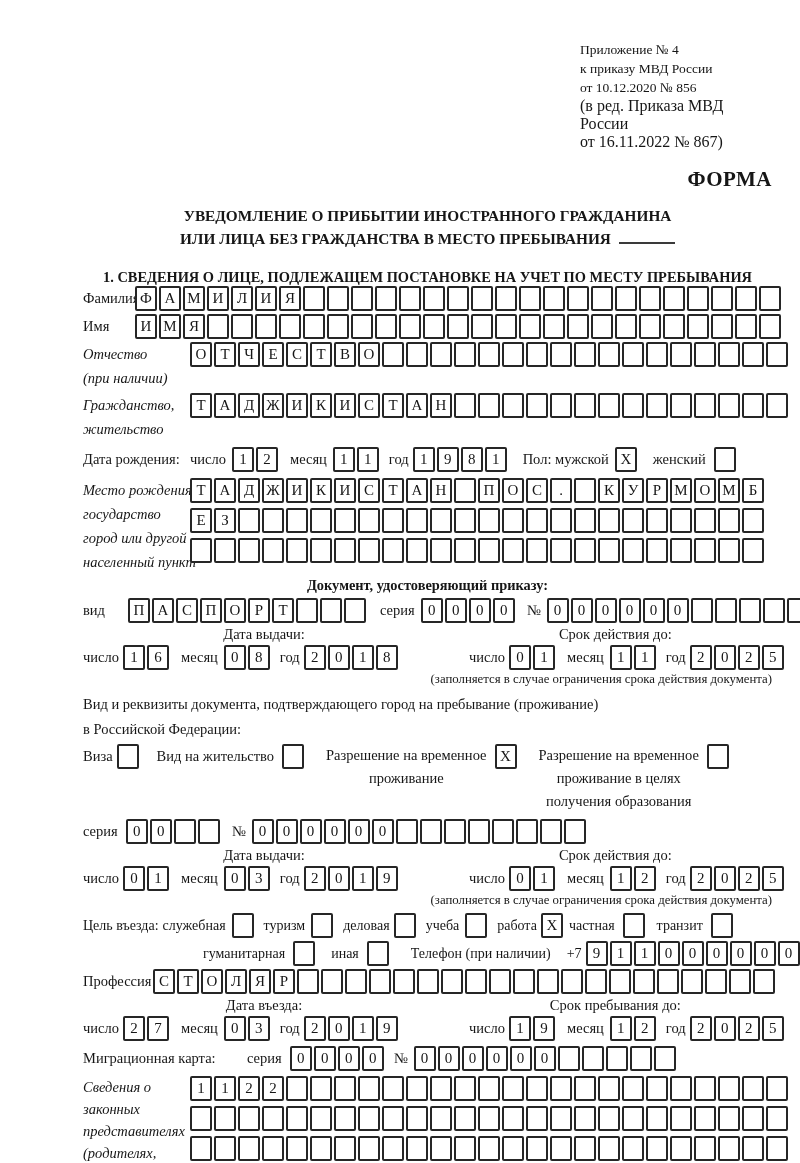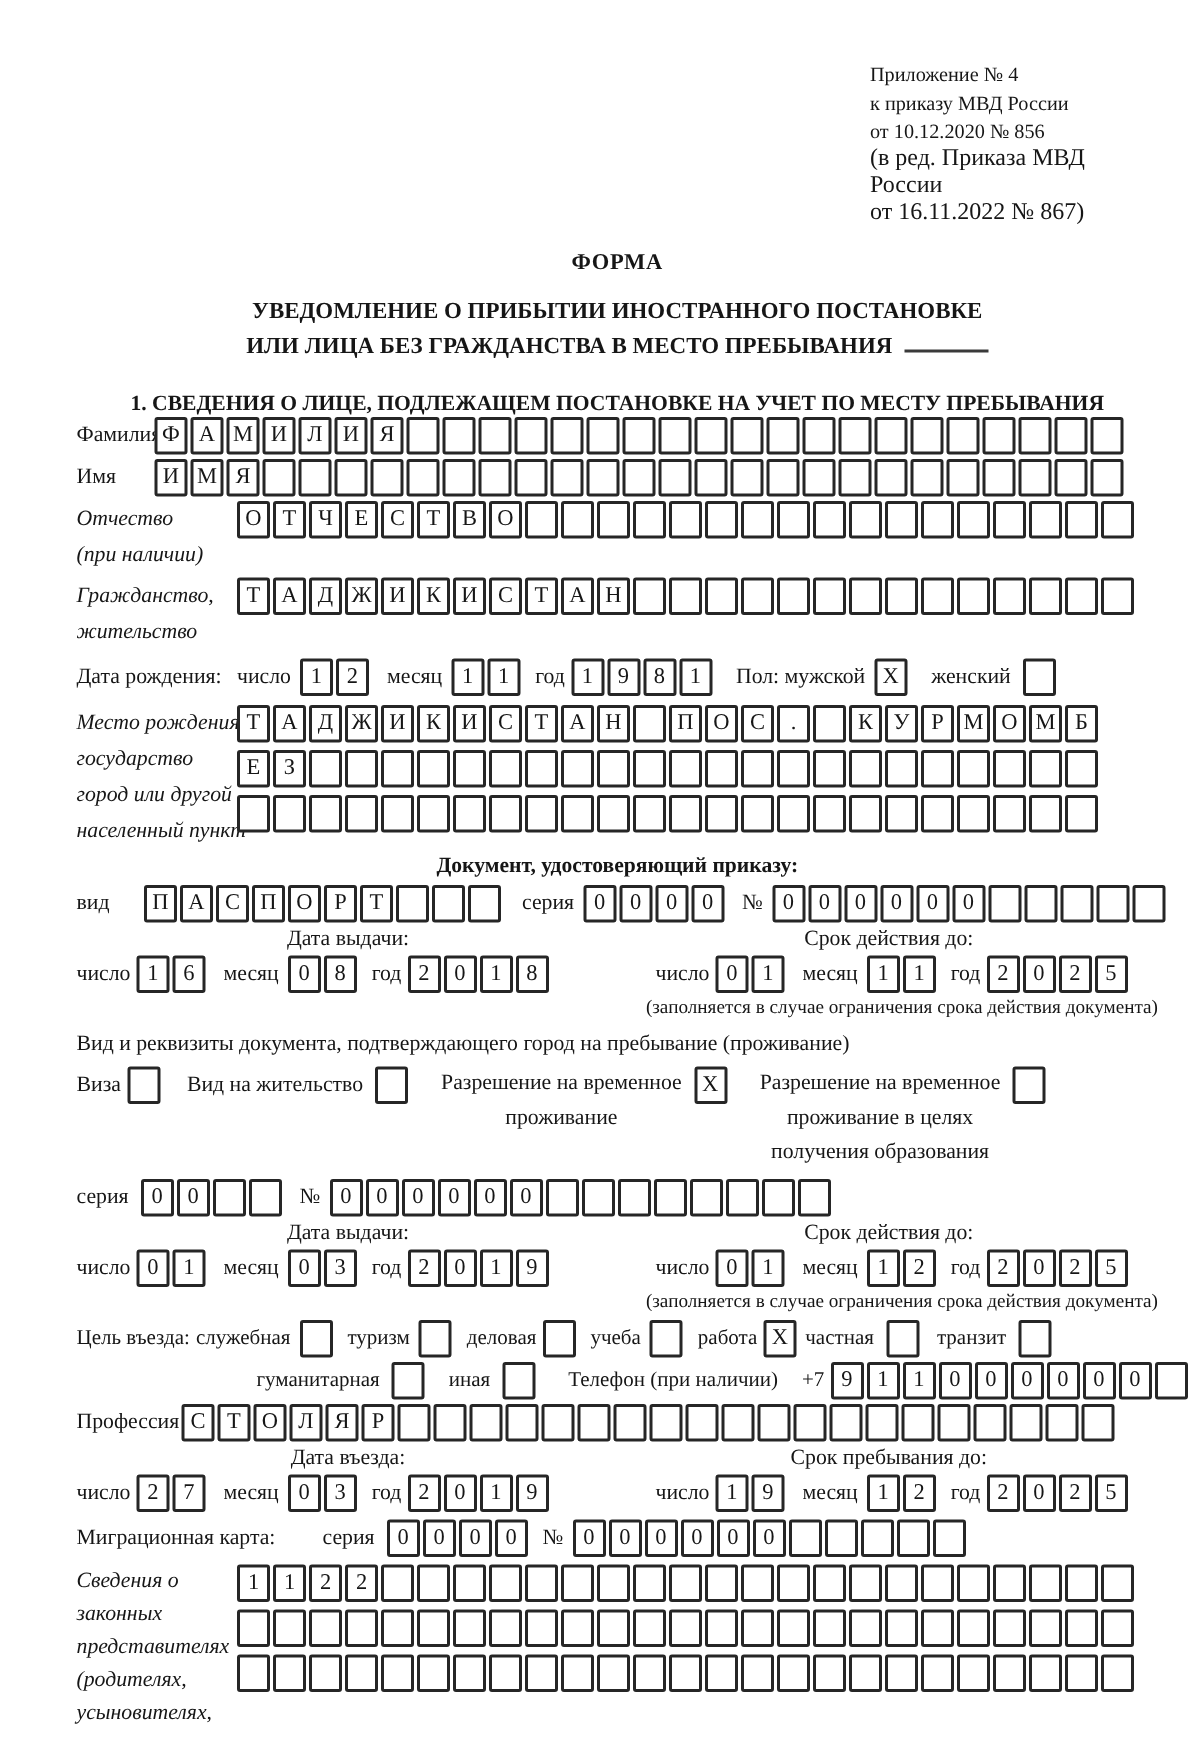--- a/index.html
+++ b/index.html
@@ -1,19 +1,19 @@
 <!DOCTYPE html>
 <html lang="ru"><head>
 <meta charset="utf-8">
 <style>
   html,body { margin:0; padding:0; background:#ffffff; }
   .page {
     position:relative; width:800px; height:1163px; box-sizing:border-box;
     background:#fff; color:#161616; overflow:hidden;
-    padding:40px 28px 16px 51px;
+    padding:40px 28px 16px 83px;
     font-family:"Liberation Serif", serif;
     font-size:14.5px;
   }
   
   .cells { display:inline-flex; flex:none; }
   .cell {
     box-sizing:border-box; flex:none; width:22px; height:25px; margin-right:2px;
     border:2px solid #262626; border-radius:2px;
     display:inline-flex; align-items:center; justify-content:center;
     font-size:15px; line-height:1; background:#fff;
@@ -21,21 +21,21 @@
   .row { display:flex; align-items:center; margin-bottom:3px; white-space:nowrap; }
   .row.top { align-items:flex-start; }
   .lbl { flex:none; }
   .lblcol { flex:none; line-height:24px;font-style:italic; }
   .cellrows { display:flex; flex-direction:column; }
   .cellrows .cells { margin-bottom:5px; }
 
   
   .appendix { margin-left:auto; width:192px; font-size:13.5px; line-height:19px; }
   .appendix .small { font-size:16px; line-height:18px; }
-  .forma { text-align:center; font-weight:bold; font-size:15px; letter-spacing:.5px; margin-top:16px; }
+  .forma { text-align:right; font-weight:bold; font-size:21px; letter-spacing:.5px; margin-top:16px; }
 
   .doc-title { text-align:center; font-weight:bold; font-size:15.3px; line-height:23px; margin-top:12px; }
   .blank { display:inline-block; width:56px; border-bottom:2px solid #3a3a3a; height:12px; margin-left:8px; }
   .section-title { text-align:center; font-weight:bold; font-size:14.4px; margin-top:19px; }
 
   .centered-bold { text-align:center; font-weight:bold; font-size:14.4px; margin:2px 0 4px 0; }
 
   
   .dates { display:flex; margin-top:2px; }
   .dcol-l { width:362px; flex:none; }
@@ -66,21 +66,21 @@
     <div>Приложение № 4</div>
     <div>к приказу МВД России</div>
     <div>от 10.12.2020 № 856</div>
     <div class="small">(в ред. Приказа МВД России</div>
     <div class="small">от 16.11.2022 № 867)</div>
   </div>
 
   <div class="forma">ФОРМА</div>
 
   <div class="doc-title">
-    <div>УВЕДОМЛЕНИЕ О ПРИБЫТИИ ИНОСТРАННОГО ПОСТАНОВКЕ</div>
+    <div>УВЕДОМЛЕНИЕ О ПРИБЫТИИ ИНОСТРАННОГО ГРАЖДАНИНА</div>
     <div><span>ИЛИ ЛИЦА БЕЗ ГРАЖДАНСТВА В МЕСТО ПРЕБЫВАНИЯ</span><span class="blank"></span></div>
   </div>
 
   <div class="section-title">1. СВЕДЕНИЯ О ЛИЦЕ, ПОДЛЕЖАЩЕМ ПОСТАНОВКЕ НА УЧЕТ ПО МЕСТУ ПРЕБЫВАНИЯ</div>
 
   <div class="row">
     <span class="lbl w52">Фамилия</span>
     <span class="cells">
         <span class="cell">Ф</span>
         <span class="cell">А</span>
@@ -412,20 +412,21 @@
             <span class="cell">0</span>
             <span class="cell">2</span>
             <span class="cell">5</span>
           </span>
       </div>
     </div>
   </div>
   <div class="note-r">(заполняется в случае ограничения срока действия документа)</div>
 
   <div class="plain-line">Вид и реквизиты документа, подтверждающего город на пребывание (проживание)</div>
+  <div class="plain-line">в Российской Федерации:</div>
 
   <div class="permit-row">
     <span class="lbl" style="line-height:25px">Виза</span>
     <span class="cells ml4">
         <span class="cell"></span>
       </span>
     <span class="lbl ml16 mr8" style="line-height:25px">Вид на жительство</span>
     <span class="cells">
         <span class="cell"></span>
       </span>

